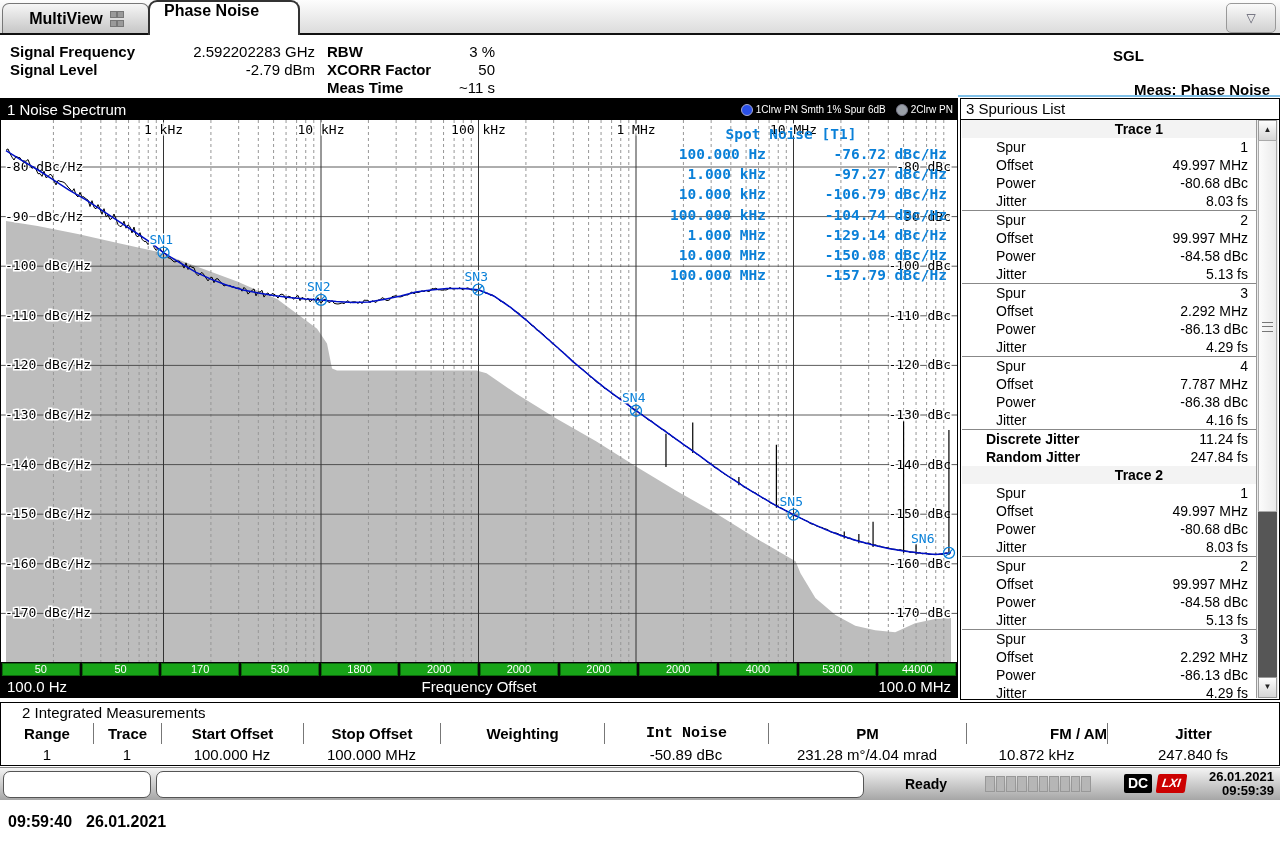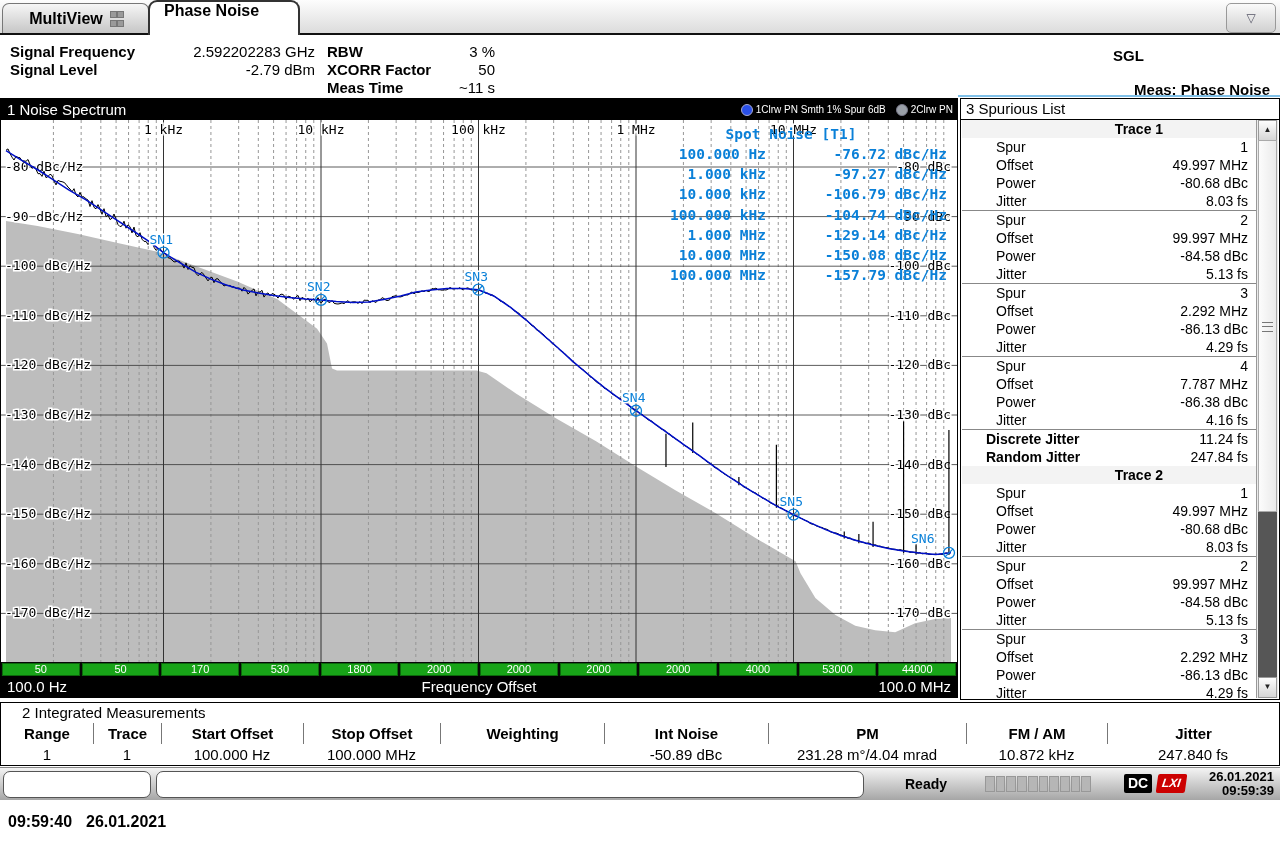--- a/index.html
+++ b/index.html
@@ -359,23 +359,23 @@
 </div>
 
 <div class="intwin">
   <div class="int-title">2 Integrated Measurements</div>
   <div class="int-row hdr" id="inthdr">
       <div class="c" style="width: 92px;">Range</div>
       <div class="c" style="width: 68px;">Trace</div>
       <div class="c" style="width: 142px;">Start Offset</div>
       <div class="c" style="width: 137px;">Stop Offset</div>
       <div class="c" style="width: 164px;">Weighting</div>
-      <div class="c" style="width: 164px;">Int Noise</div>
+      <div class="c" style="width: 164px; font-family: Liberation Mono, monospace;">Int Noise</div>
       <div class="c" style="width: 198px;">PM</div>
-      <div class="c" style="width: 141px;">FM / AM</div>
+      <div class="c" style="width: 141px; text-align: right;">FM / AM</div>
       <div class="c" style="width: 172px;">Jitter</div>
     </div>
   <div class="int-row" id="intval">
       <div class="c" style="width: 92px;">1</div>
       <div class="c" style="width: 68px;">1</div>
       <div class="c" style="width: 142px;">100.000 Hz</div>
       <div class="c" style="width: 137px;">100.000 MHz</div>
       <div class="c" style="width: 164px;"></div>
       <div class="c" style="width: 164px;">-50.89 dBc</div>
       <div class="c" style="width: 198px;">231.28 m°/4.04 mrad</div>

